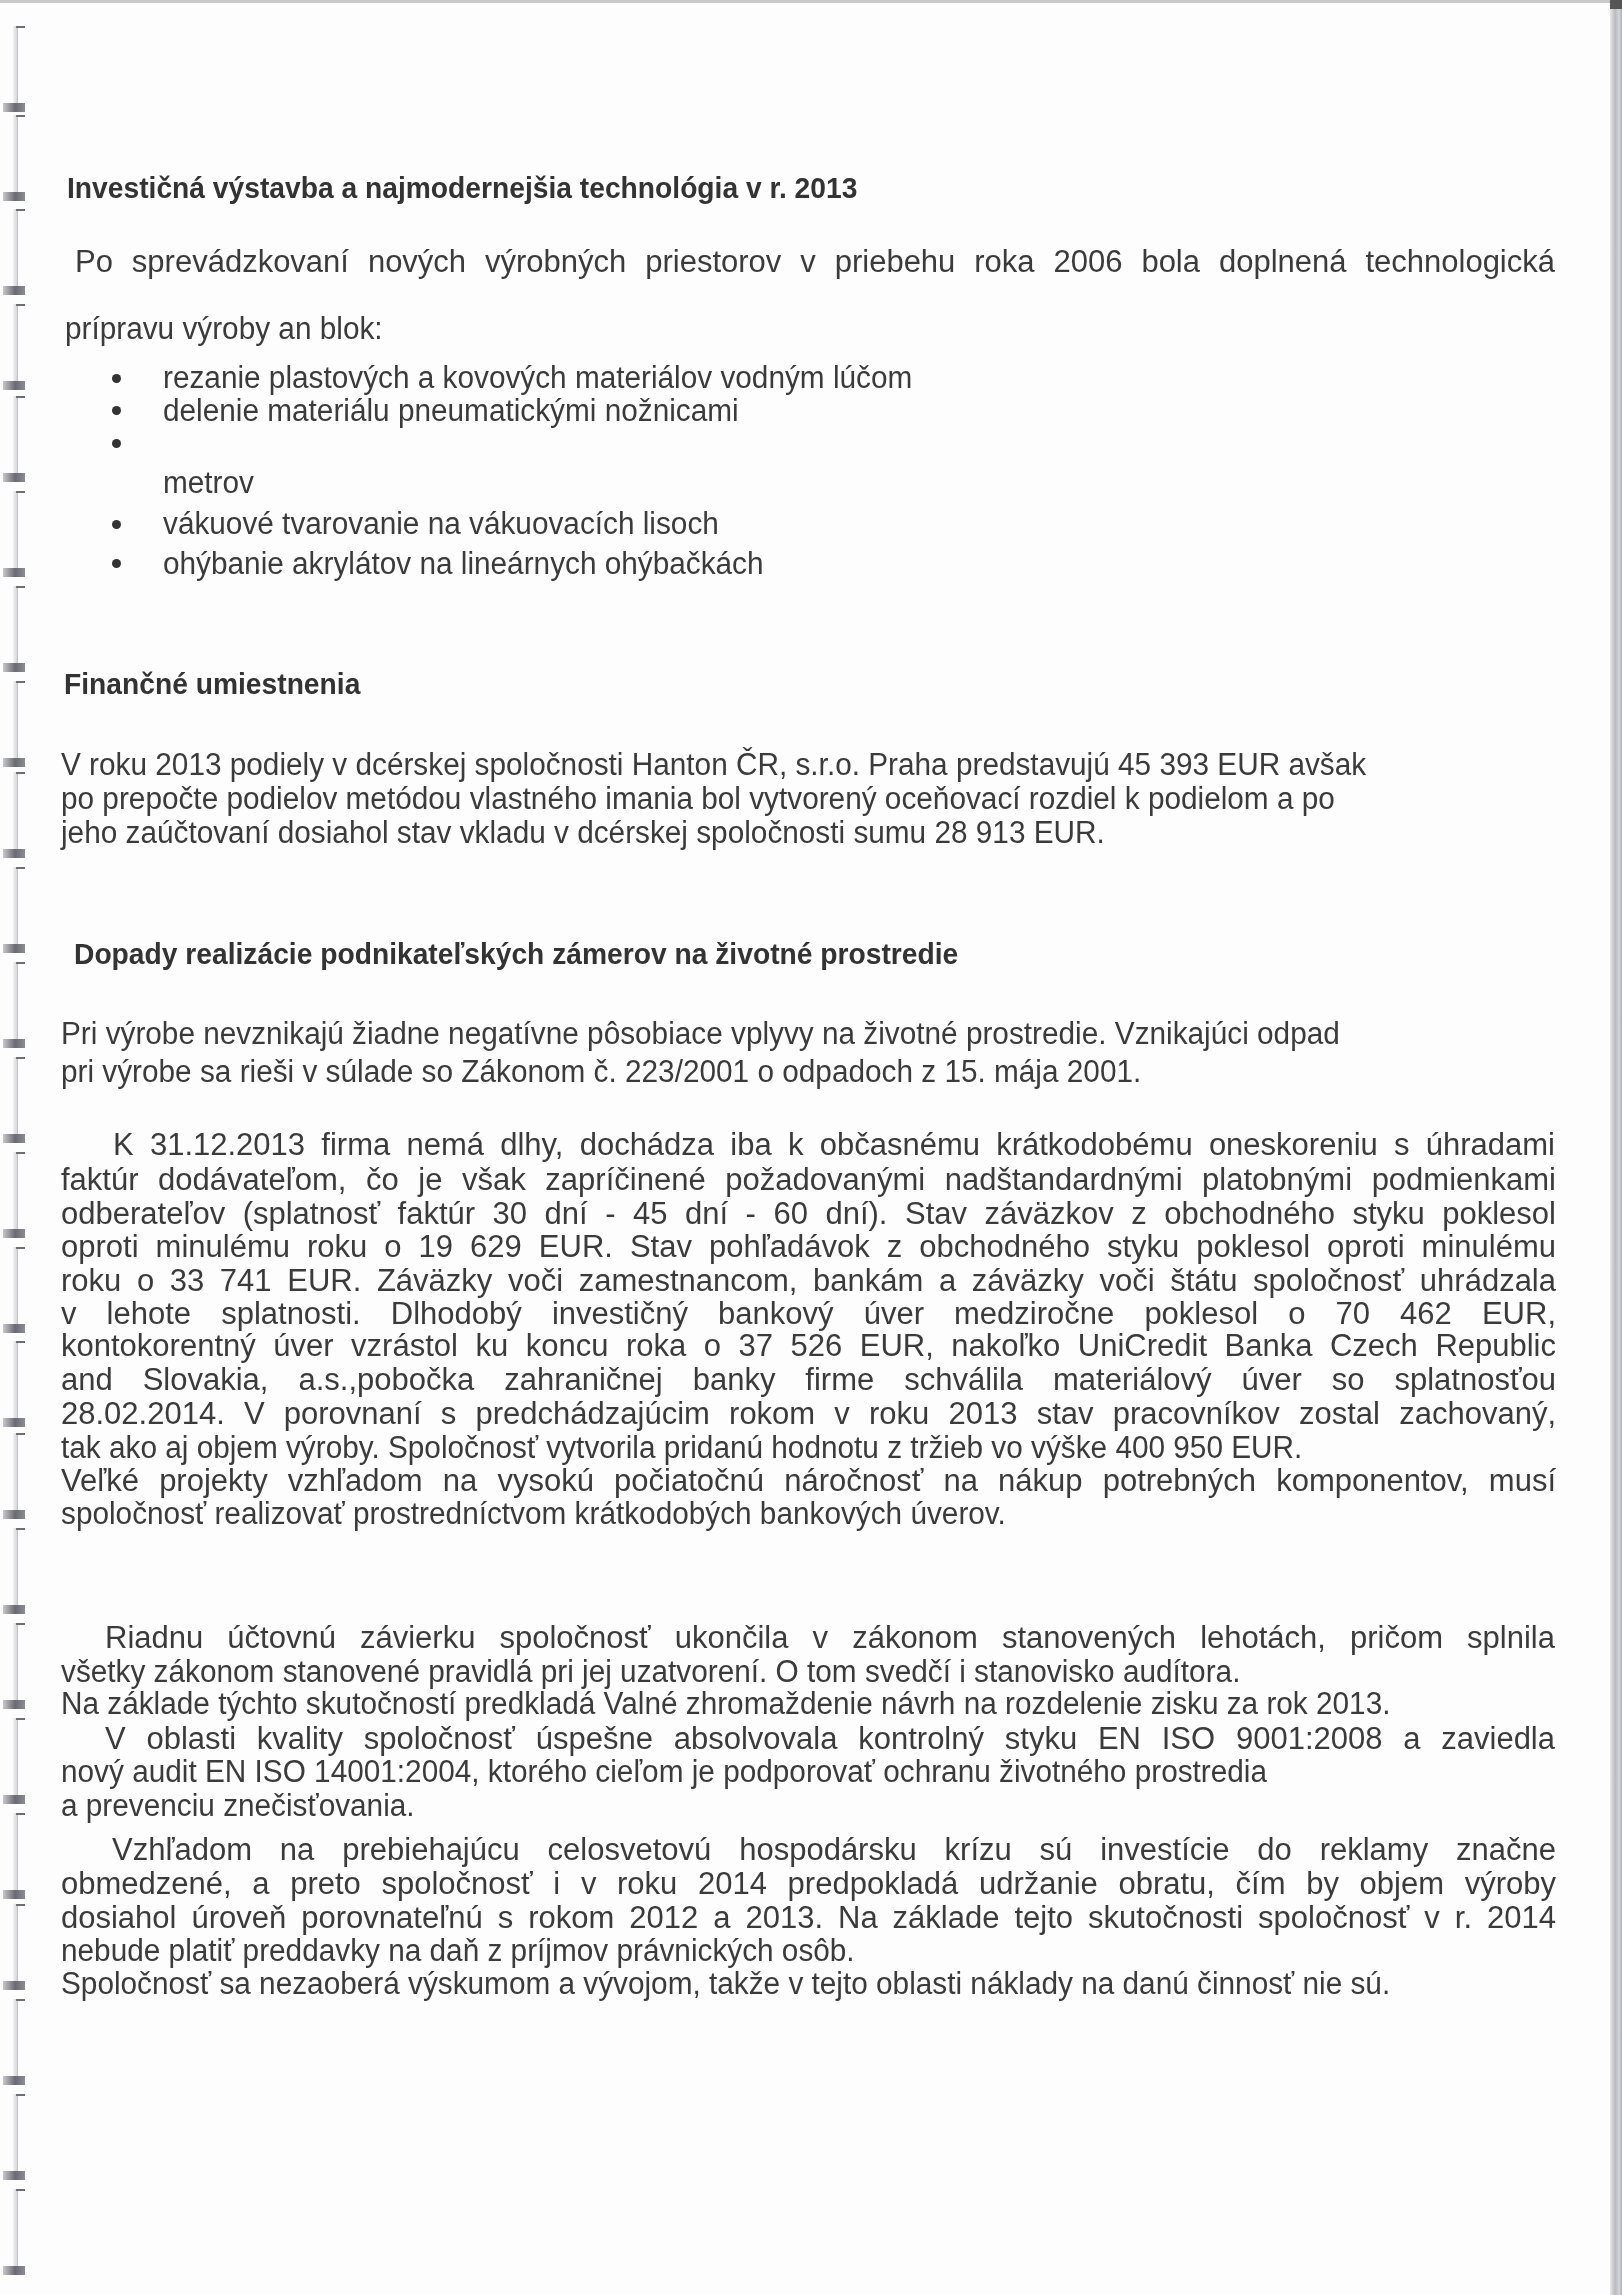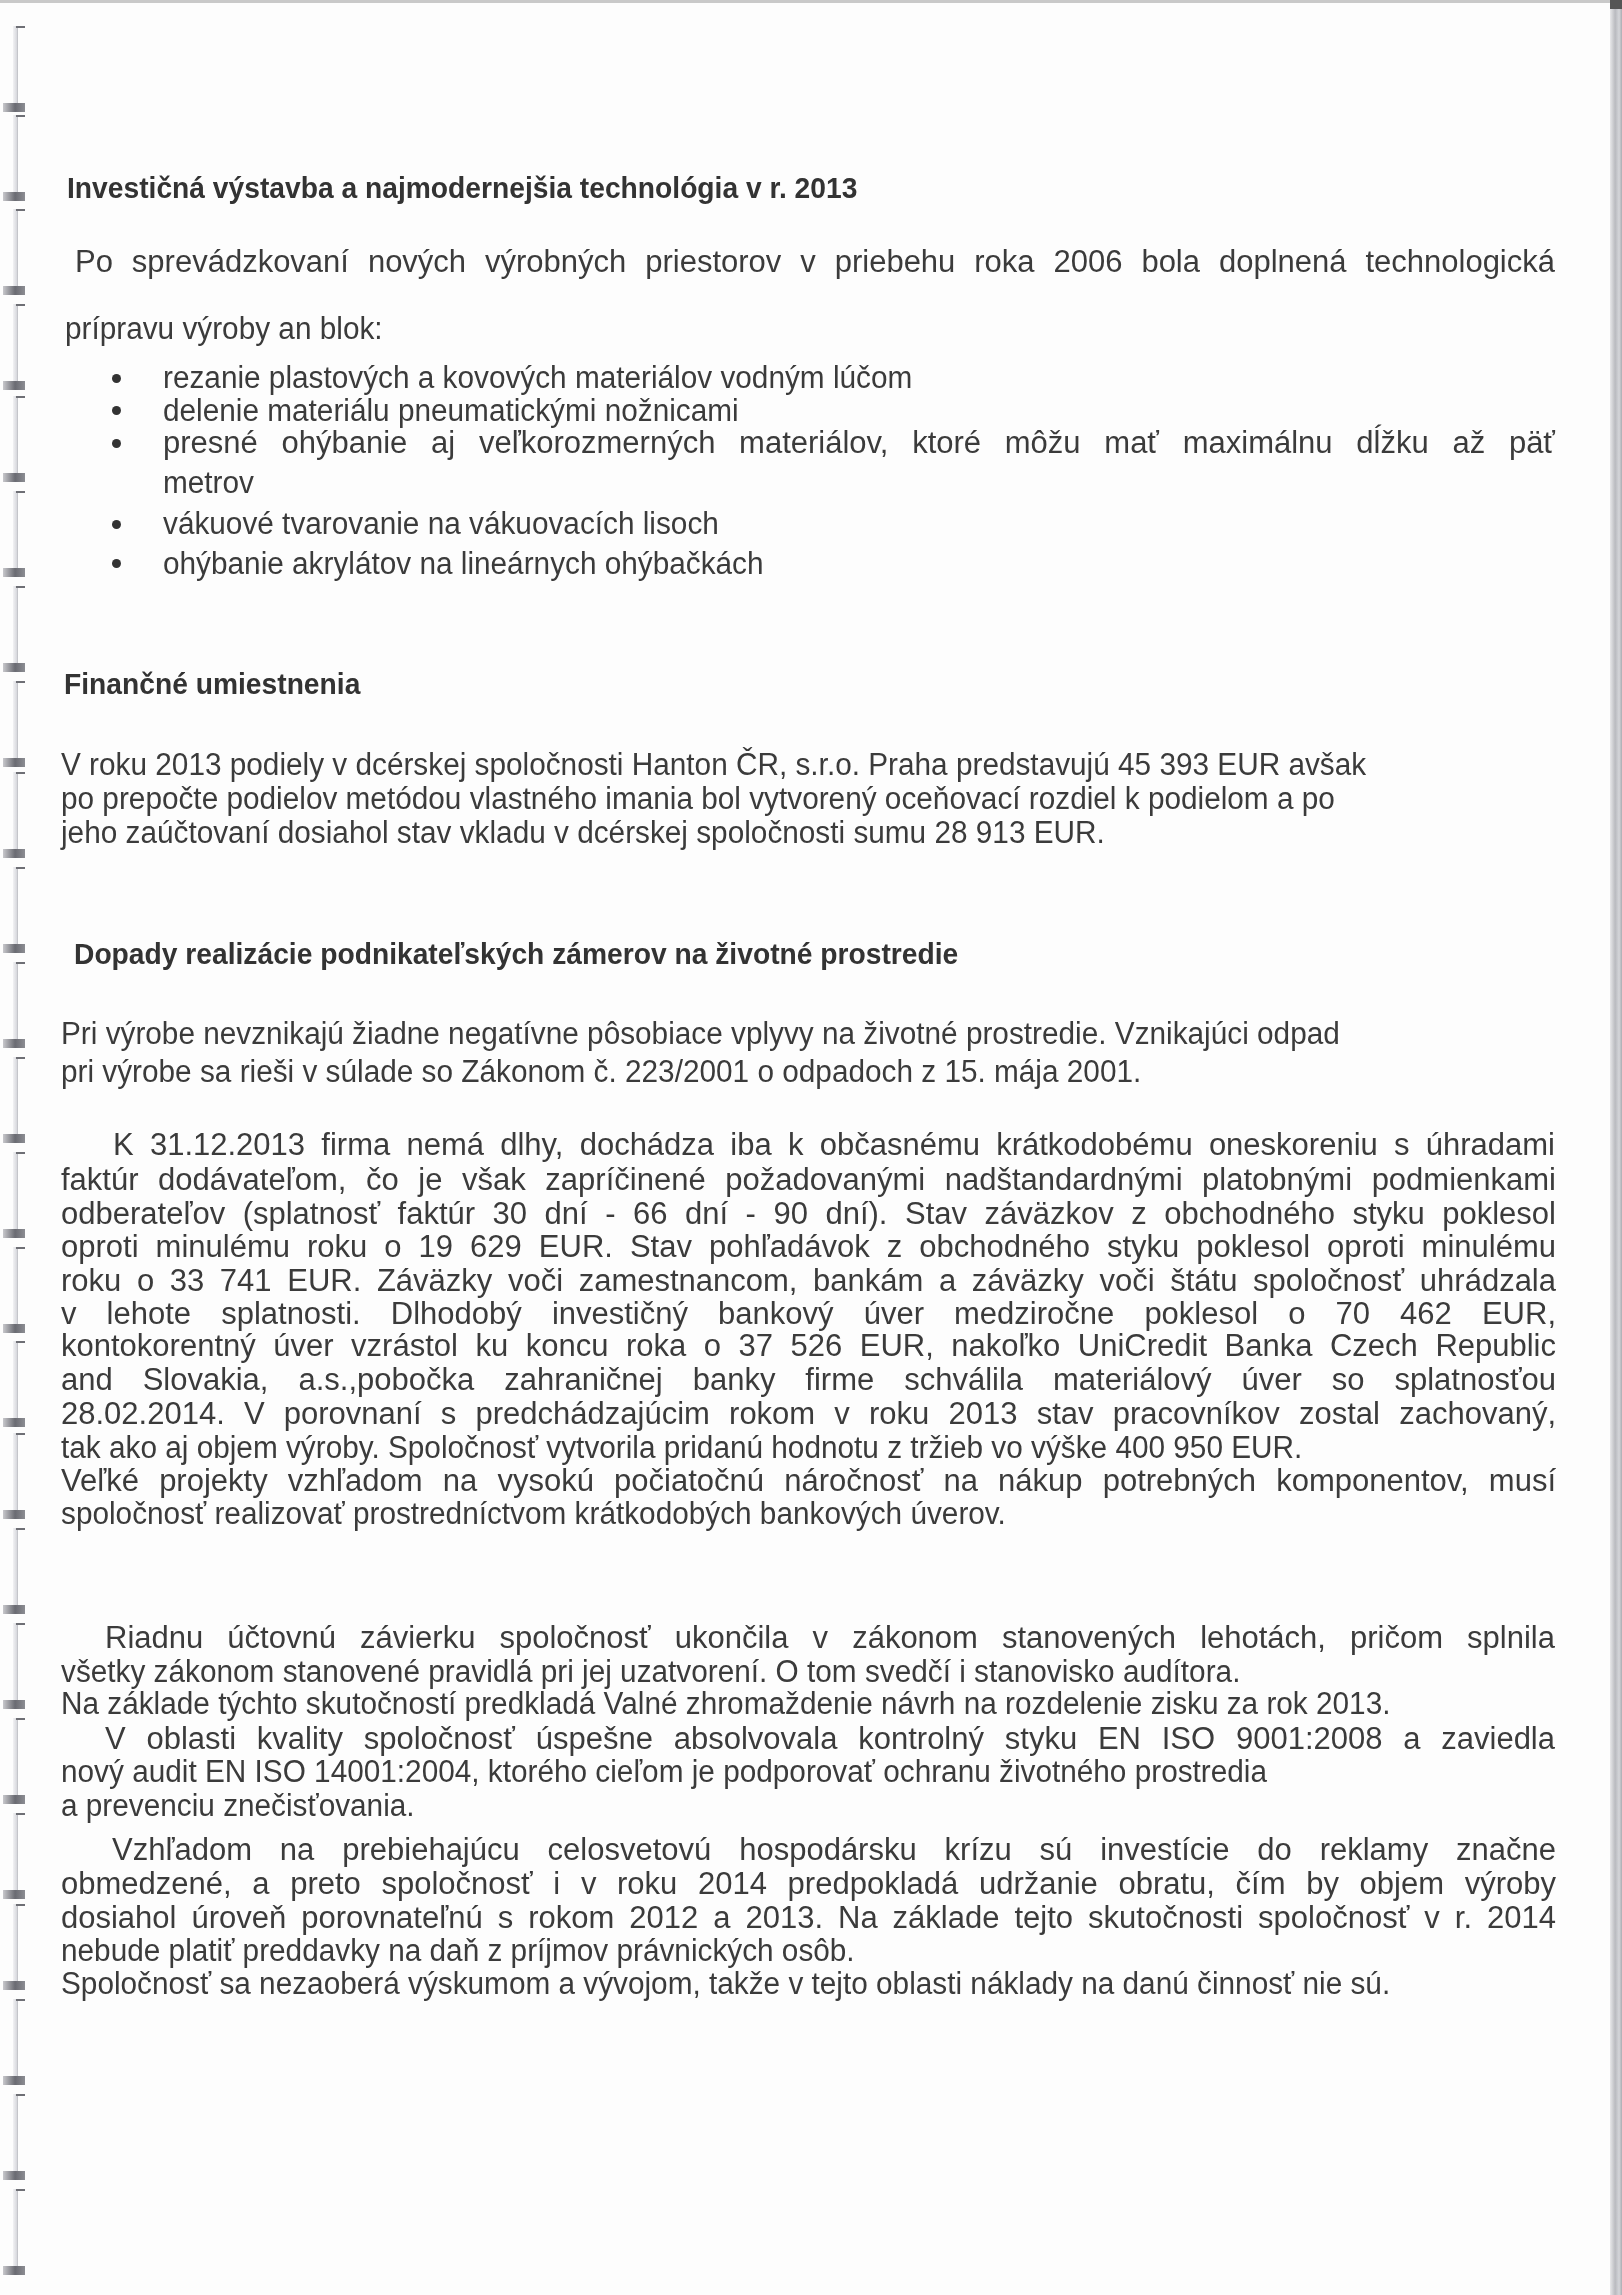--- a/index.html
+++ b/index.html
@@ -163,42 +163,41 @@
   <div class="line just" style="left:73px; top:244px; width:1480px;">Po sprevádzkovaní nových výrobných priestorov v priebehu roka 2006 bola doplnená technologická</div>
   <div class="line" style="left: 63px; top: 311px; transform: scaleX(0.96);">prípravu výroby an blok:</div>
 
   <div class="bullet" style="left:110px; top:374px;"></div>
   <div class="line" style="left: 161px; top: 360px; transform: scaleX(0.96);">rezanie plastových a kovových materiálov vodným lúčom</div>
 
   <div class="bullet" style="left:110px; top:406px;"></div>
   <div class="line" style="left: 161px; top: 393px; transform: scaleX(0.96);">delenie materiálu pneumatickými nožnicami</div>
 
   <div class="bullet" style="left:110px; top:439px;"></div>
-  <div class="line just" style="left:161px; top:425px; width:1392px;">presné ohýbanie aj veľkorozmerných materiálov, ktoré môžu mať maximálnu dĺžku až päť</div>
   <div class="line" style="left: 161px; top: 465px; transform: scaleX(0.96);">metrov</div>
 
   <div class="bullet" style="left:110px; top:520px;"></div>
   <div class="line" style="left: 161px; top: 506px; transform: scaleX(0.96);">vákuové tvarovanie na vákuovacích lisoch</div>
 
   <div class="bullet" style="left:110px; top:559px;"></div>
   <div class="line" style="left: 161px; top: 546px; transform: scaleX(0.96);">ohýbanie akrylátov na lineárnych ohýbačkách</div>
 
   <div class="h" style="left: 62px; top: 667px; transform: scaleX(0.96);">Finančné umiestnenia</div>
   <div class="line" style="left: 59px; top: 747px; transform: scaleX(0.96);">V roku 2013  podiely v dcérskej spoločnosti Hanton ČR, s.r.o. Praha predstavujú 45 393 EUR avšak</div>
   <div class="line" style="left: 59px; top: 781px; transform: scaleX(0.96);">po prepočte podielov metódou vlastného imania bol vytvorený oceňovací rozdiel k podielom a po</div>
   <div class="line" style="left: 59px; top: 815px; transform: scaleX(0.96);">jeho zaúčtovaní dosiahol stav vkladu v dcérskej spoločnosti sumu 28 913 EUR.</div>
 
   <div class="h" style="left: 72px; top: 937px; transform: scaleX(0.96);">Dopady realizácie podnikateľských zámerov na životné prostredie</div>
   <div class="line" style="left: 59px; top: 1016px; transform: scaleX(0.96);">Pri výrobe nevznikajú žiadne negatívne pôsobiace vplyvy na životné prostredie. Vznikajúci odpad</div>
   <div class="line" style="left: 59px; top: 1054px; transform: scaleX(0.96);">pri výrobe sa rieši v súlade so Zákonom č. 223/2001 o odpadoch z 15. mája 2001.</div>
 
   <div id="debts">
       <div class="line just" style="left: 111px; top: 1127px; width: 1442px;">K 31.12.2013 firma nemá dlhy, dochádza iba k občasnému krátkodobému oneskoreniu s úhradami</div>
       <div class="line just" style="left: 59px; top: 1162px; width: 1495px;">faktúr dodávateľom, čo je však zapríčinené požadovanými nadštandardnými platobnými podmienkami</div>
-      <div class="line just" style="left: 59px; top: 1196px; width: 1495px;">odberateľov (splatnosť faktúr 30 dní - 66 dní - 90 dní). Stav záväzkov z obchodného styku poklesol</div>
+      <div class="line just" style="left: 59px; top: 1196px; width: 1495px;">odberateľov (splatnosť faktúr 30 dní - 45 dní - 60 dní). Stav záväzkov z obchodného styku poklesol</div>
       <div class="line just" style="left: 59px; top: 1229px; width: 1495px;">oproti minulému roku o 19 629 EUR. Stav pohľadávok z obchodného styku poklesol oproti minulému</div>
       <div class="line just" style="left: 59px; top: 1263px; width: 1495px;">roku o 33 741 EUR.  Záväzky voči zamestnancom, bankám a záväzky voči štátu spoločnosť uhrádzala</div>
       <div class="line just" style="left: 59px; top: 1296px; width: 1495px;">v lehote  splatnosti.  Dlhodobý  investičný  bankový  úver   medziročne  poklesol  o 70 462  EUR,</div>
       <div class="line just" style="left: 59px; top: 1328px; width: 1495px;">kontokorentný úver vzrástol  ku koncu roka o 37 526 EUR, nakoľko UniCredit Banka Czech Republic</div>
       <div class="line just" style="left: 59px; top: 1362px; width: 1495px;">and  Slovakia,  a.s.,pobočka  zahraničnej  banky  firme  schválila  materiálový  úver  so  splatnosťou</div>
       <div class="line just" style="left: 59px; top: 1396px; width: 1495px;">28.02.2014. V porovnaní s predchádzajúcim rokom v roku 2013 stav pracovníkov zostal zachovaný,</div>
       <div class="line" style="left: 59px; top: 1430px; transform: scaleX(0.96);">tak ako aj objem výroby.  Spoločnosť vytvorila pridanú hodnotu z tržieb vo výške 400 950 EUR.</div>
       <div class="line just" style="left: 59px; top: 1463px; width: 1495px;">Veľké projekty vzhľadom na vysokú počiatočnú náročnosť na nákup potrebných komponentov, musí</div>
       <div class="line" style="left: 59px; top: 1496px; transform: scaleX(0.96);">spoločnosť realizovať prostredníctvom krátkodobých bankových úverov.</div>
     </div>

